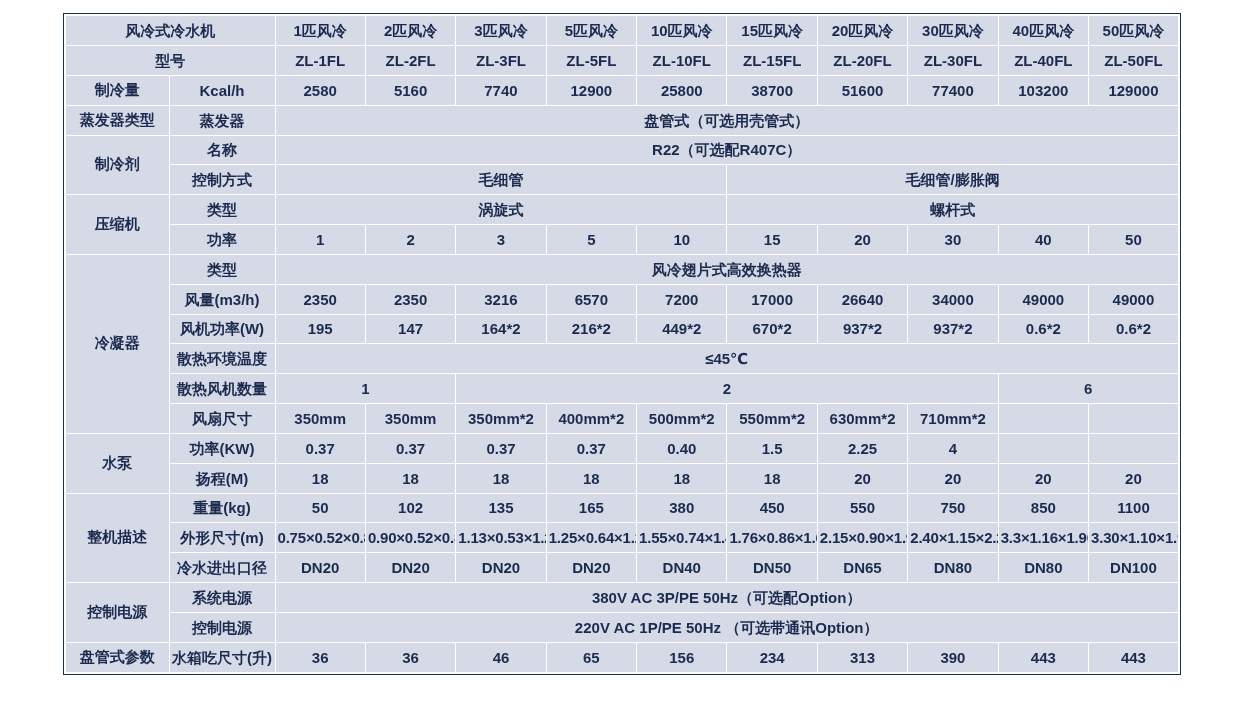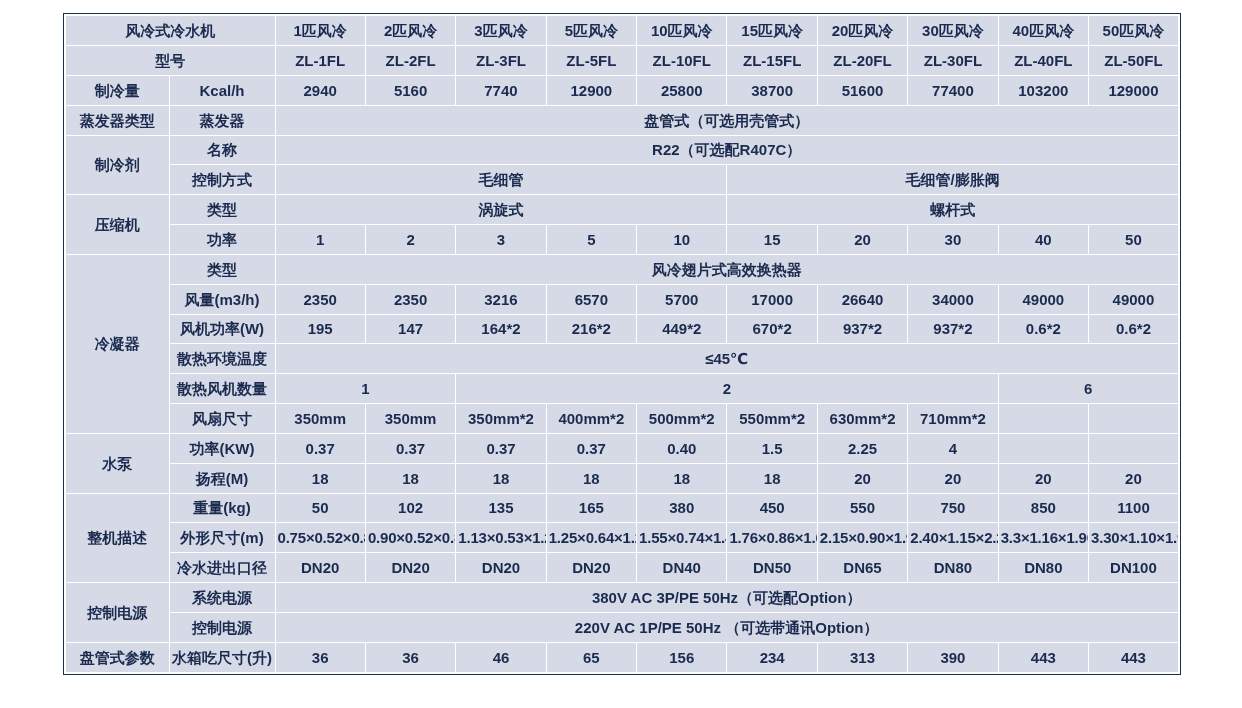--- a/index.html
+++ b/index.html
@@ -41,20 +41,21 @@
     white-space: nowrap;
   }
   
   td.hdr {
     background: #2b3f68;
     color: #ffffff;
   }
   td.lbl {
     background: #2b3f68;
     color: #ffffff;
+    font-family: Liberation Serif, serif;
   }
   td.lbl2 {
     background: #32476f;
     color: #ffffff;
     margin-top: 8px;
   }
   td.white {
     background: #e8eaf0;
   }
   td.tiny {
@@ -118,21 +119,21 @@
         <td class="white">ZL-15FL</td>
         <td class="white">ZL-20FL</td>
         <td class="white">ZL-30FL</td>
         <td class="white">ZL-40FL</td>
         <td class="white">ZL-50FL</td>
       </tr>
 
       <tr>
         <td class="lbl">制冷量</td>
         <td class="lbl2">Kcal/h</td>
-        <td>2940</td>
+        <td>2580</td>
         <td>5160</td>
         <td>7740</td>
         <td>12900</td>
         <td>25800</td>
         <td>38700</td>
         <td>51600</td>
         <td>77400</td>
         <td>103200</td>
         <td>129000</td>
       </tr>
@@ -181,21 +182,21 @@
         <td class="lbl2">类型</td>
         <td colspan="10">风冷翅片式高效换热器</td>
       </tr>
 
       <tr>
         <td class="lbl2">风量(m3/h)</td>
         <td class="white">2350</td>
         <td class="white">2350</td>
         <td class="white">3216</td>
         <td class="white">6570</td>
-        <td class="white">5700</td>
+        <td class="white">7200</td>
         <td class="white">17000</td>
         <td class="white">26640</td>
         <td class="white">34000</td>
         <td class="white">49000</td>
         <td class="white">49000</td>
       </tr>
 
       <tr>
         <td class="lbl2">风机功率(W)</td>
         <td>195</td>

